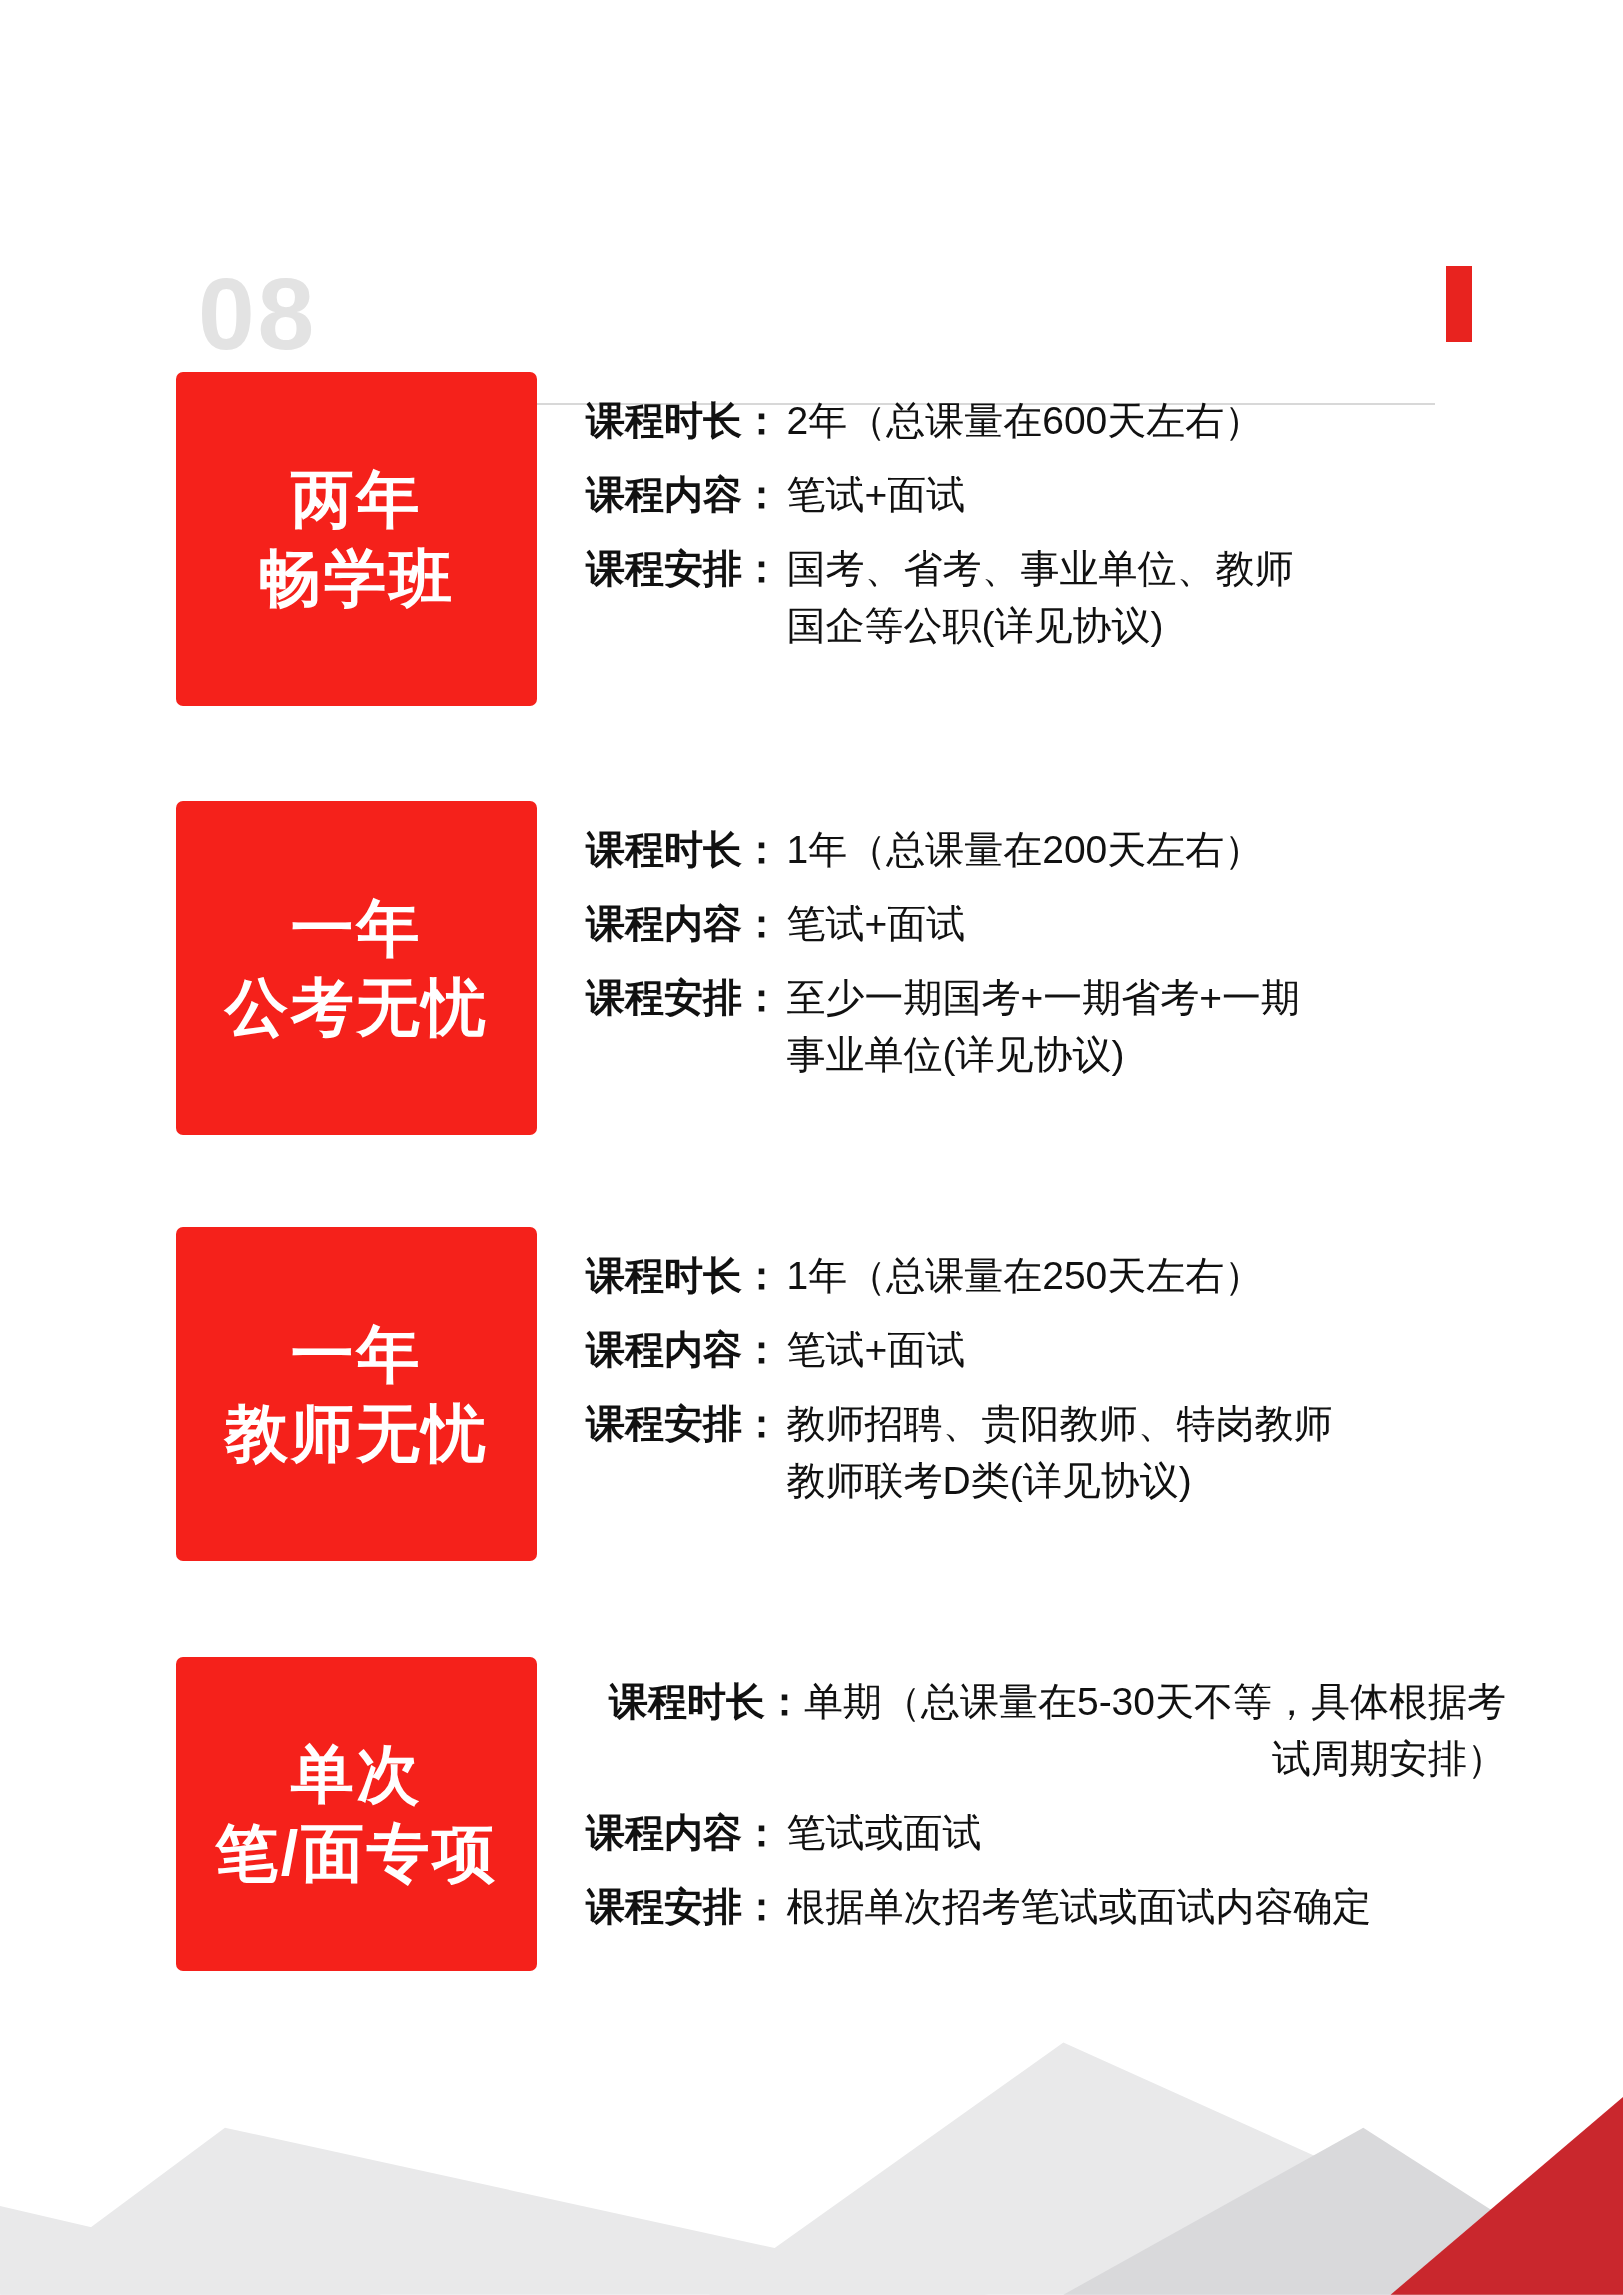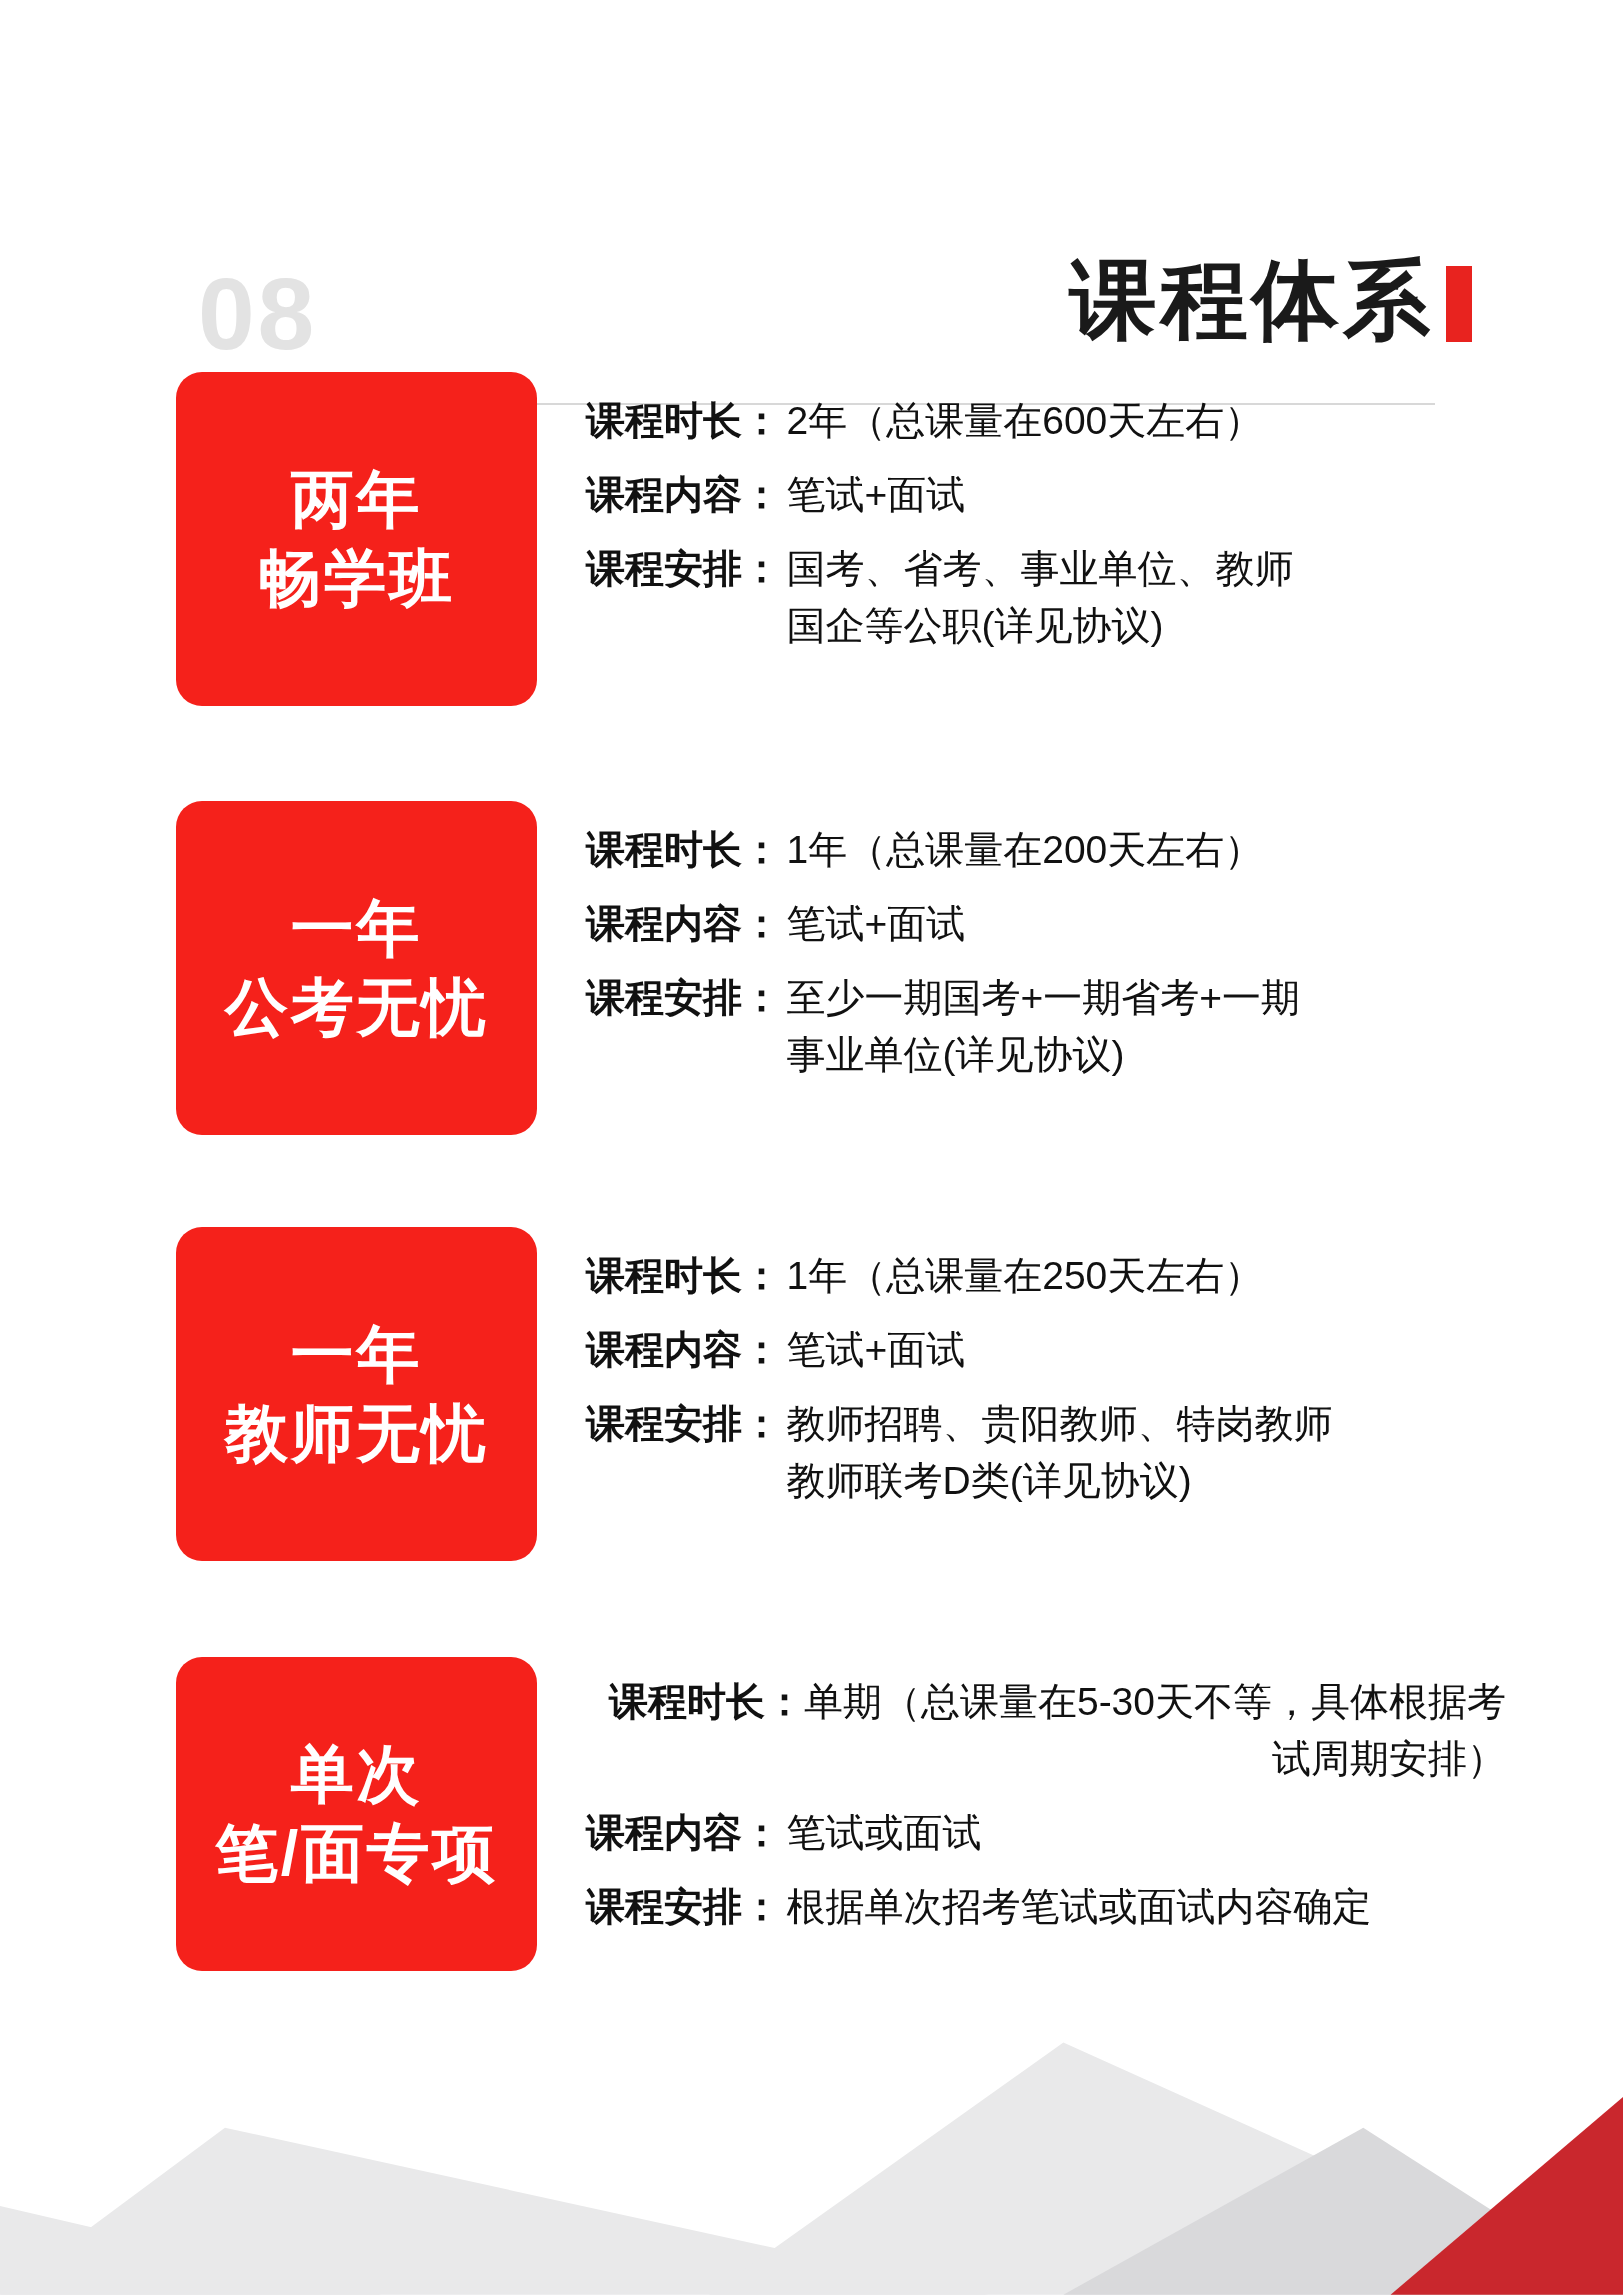--- a/index.html
+++ b/index.html
@@ -65,21 +65,21 @@
   .row {
     position: absolute;
     left: 0;
     width: 1623px;
   }
   .badge {
     position: absolute;
     left: 176px;
     width: 361px;
     background: #f5211b;
-    border-radius: 26px;
+    border-radius: 7px;
     display: flex;
     flex-direction: column;
     align-items: center;
     justify-content: center;
     color: #ffffff;
     font-weight: bold;
     box-sizing: border-box;
   }
   .badge-line {
     font-size: 63px;
@@ -134,21 +134,20 @@
     overflow: hidden;
     pointer-events: none;
   }
 </style>
 </head>
 <body>
 
 <div class="header">
   <div class="page-number">08</div>
   <div class="header-rule"></div>
-  <div class="header-title">课程体系</div>
   <div class="header-accent"></div>
 </div>
 
 <div class="row" style="top:372px;">
   <div class="badge" style="top:0; height:334px;">
     <div class="badge-line">两年</div>
     <div class="badge-line">畅学班</div>
   </div>
   <div class="details" style="top:20.5px;">
     <div class="detail-row">

